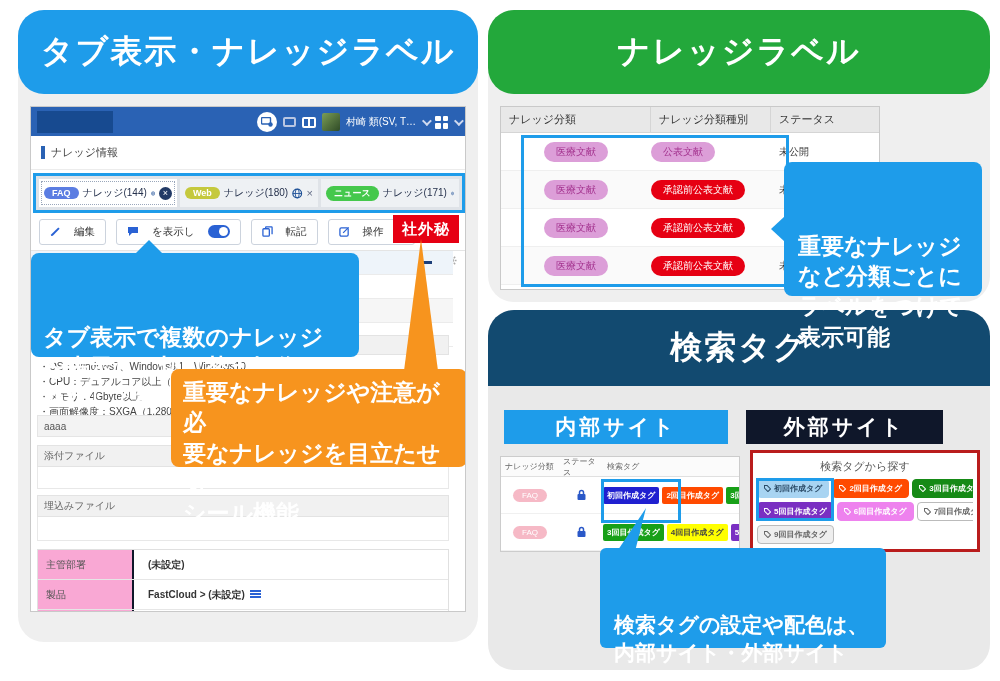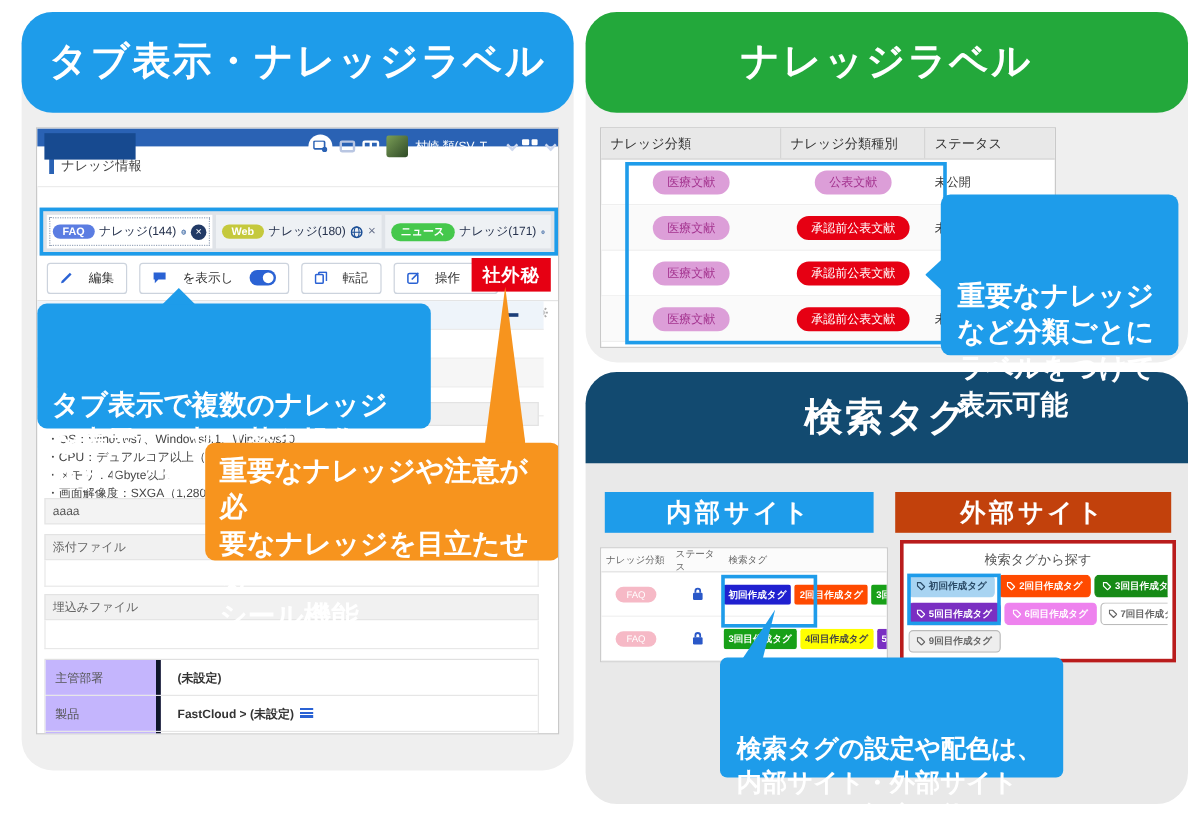--- a/index.html
+++ b/index.html
@@ -11,21 +11,21 @@
   .panel-header { position:absolute; left:0; top:0; width:100%; height:84px; border-radius:26px;
                   display:flex; align-items:center; justify-content:center;
                   color:#fff; font-size:32px; font-weight:bold; letter-spacing:2px; }
 
   
   #panel-left { left:18px; top:10px; width:460px; height:632px; }
   #panel-left .panel-header { background:#1e9cea; }
   #shot { position:absolute; left:12px; top:96px; width:436px; height:506px; background:#fff;
           border:1px solid #c9c9c9; overflow:hidden; }
 
-  .topbar { position:relative; height:15px; background:#2a62b4; display:flex; align-items:center; }
+  .topbar { position:relative; height:29px; background:#2a62b4; display:flex; align-items:center; }
   .topbar-logo { position:absolute; left:6px; top:4px; width:76px; height:22px; background:#174a90; }
   .topbar-right { position:absolute; right:4px; top:0; height:30px; display:flex; align-items:center; gap:6px; }
   .circle-ico { width:20px; height:20px; border-radius:50%; background:#fff; display:flex; align-items:center; justify-content:center; }
   .sq-ico { width:13px; height:10px; border:2px solid #b9c6e2; border-radius:2px; }
   .col-ico { width:14px; height:11px; border:2px solid #fff; border-radius:2px; position:relative; }
   .col-ico::after { content:""; position:absolute; left:4px; top:-1px; bottom:-1px; width:2px; background:#fff; }
   .avatar { width:18px; height:18px; border-radius:2px; background:linear-gradient(135deg,#7a9e56,#4d6b3a 60%,#2f4b26); }
   .user-name { color:#fff; font-size:10px; white-space:nowrap; }
   .chev { width:7px; height:7px; border-right:2px solid #cfd9ef; border-bottom:2px solid #cfd9ef;
           transform:rotate(45deg) translateY(-2px); display:inline-block; }
@@ -81,51 +81,51 @@
   .aaaa-row { position:absolute; left:6px; top:308px; width:412px; height:22px; background:#f3f3f3;
               border:1px solid #e5e5e5; font-size:10px; color:#555; display:flex; align-items:center; padding-left:6px; }
   .sect-h { position:absolute; left:6px; width:412px; height:22px; background:#f1f1f1; border:1px solid #e3e3e3;
             font-size:10px; color:#666; display:flex; align-items:center; padding-left:6px; }
   .sect-empty { position:absolute; left:6px; width:412px; background:#fff; border:1px solid #e8e8e8; border-top:none; }
   #attach-h { top:338px; } #attach-e { top:360px; height:22px; }
   #embed-h { top:388px; } #embed-e { top:410px; height:24px; }
 
   .meta { position:absolute; left:6px; top:442px; width:412px; border:1px solid #e0e0e0; }
   .meta-row { display:flex; height:30px; border-bottom:1px solid #e6e6e6; background:#fff; }
-  .meta-label { width:96px; background:#c4b5fd; font-size:10px; color:#555; display:flex; align-items:center;
-                padding-left:8px; border-right:4px solid #0f172a; }
+  .meta-label { width:96px; background:#f9a8d4; font-size:10px; color:#555; display:flex; align-items:center;
+                padding-left:8px; border-right:2px solid #0f172a; }
   .meta-value { font-size:10px; color:#333; display:flex; align-items:center; padding-left:14px; gap:5px;font-weight:bold; }
   .list-ico { display:inline-block; width:11px; height:9px;
               background:linear-gradient(#2a62d4 2px,transparent 2px,transparent 3px,#2a62d4 3px,#2a62d4 5px,transparent 5px,transparent 6px,#2a62d4 6px,#2a62d4 8px,transparent 8px); }
 
   
   #panel-label { left:488px; top:10px; width:502px; height:292px; }
   #panel-label .panel-header { background:#23a83b; }
   #label-card { position:absolute; left:12px; top:96px; width:380px; height:184px; background:#fff; border:1px solid #c9c9c9; }
   .lt-head { display:flex; height:26px; background:#e8e8e8; border-bottom:1px solid #d5d5d5; }
   .lt-head div { font-size:11px; color:#333; display:flex; align-items:center; padding-left:8px; border-right:1px solid #d5d5d5; }
   .lt-c1 { width:150px; } .lt-c2 { width:120px; } .lt-c3 { flex:1; border-right:none !important; }
   .lt-row { display:flex; height:38px; align-items:center; border-bottom:1px solid #efefef; }
   .lt-row:nth-child(odd) { background:#fafafa; }
   .lt-row .lt-c1 { display:flex; justify-content:center; }
-  .lt-row .lt-c2 { display:flex; justify-content:center; }
+  .lt-row .lt-c2 { display:flex; }
   .lt-pill { font-size:10px; padding:3px 12px; border-radius:11px; white-space:nowrap; }
   .lt-status { font-size:10px; color:#333; padding-left:8px; }
   #label-highlight { position:absolute; left:20px; top:28px; width:268px; height:152px; border:3px solid #1e9cea; z-index:2; }
   #co-label { position:absolute; right:8px; top:152px; width:198px; height:134px; font-size:23px; padding:8px 14px; }
   #co-label .arrow-left { position:absolute; left:-13px; top:54px; width:14px; height:26px; background:#1e9cea;
                           clip-path:polygon(100% 0,0 50%,100% 100%); }
 
   
   #panel-tag { left:488px; top:310px; width:502px; height:360px; background:#e9e9e9; }
   #panel-tag .panel-header { background:#124a70; height:76px; border-radius:26px 26px 0 0; }
   .site-banner { position:absolute; top:100px; height:34px; display:flex; align-items:center; justify-content:center;
                  color:#fff; font-size:21px; font-weight:bold; letter-spacing:3px; }
   #banner-int { left:16px; width:224px; background:#1e9cea; }
-  #banner-ext { left:258px; width:230px; background:#c2410c; }
+  #banner-ext { left:258px; width:197px; background:#0f172a; }
 
   #int-card { position:absolute; left:12px; top:146px; width:240px; height:96px; background:#fff;
               border:1px solid #ccc; overflow:hidden; }
   .it-head { display:flex; height:20px; background:#fbfbfb; border-bottom:1px solid #e0e0e0; }
   .it-head div { font-size:8px; color:#666; display:flex; align-items:center; padding-left:4px; }
   .it-c1 { width:58px; } .it-c2 { width:44px; } .it-c3 { flex:1; }
   .it-row { display:flex; height:37px; align-items:center; border-bottom:1px solid #f0f0f0; }
   .it-row .it-c1, .it-row .it-c2 { display:flex; justify-content:center; }
   .faq-pill { background:#f6b9c6; color:#fff; font-size:8px; padding:2px 9px; border-radius:9px; }
   .it-tags { display:flex; gap:3px; white-space:nowrap; overflow:hidden; }

